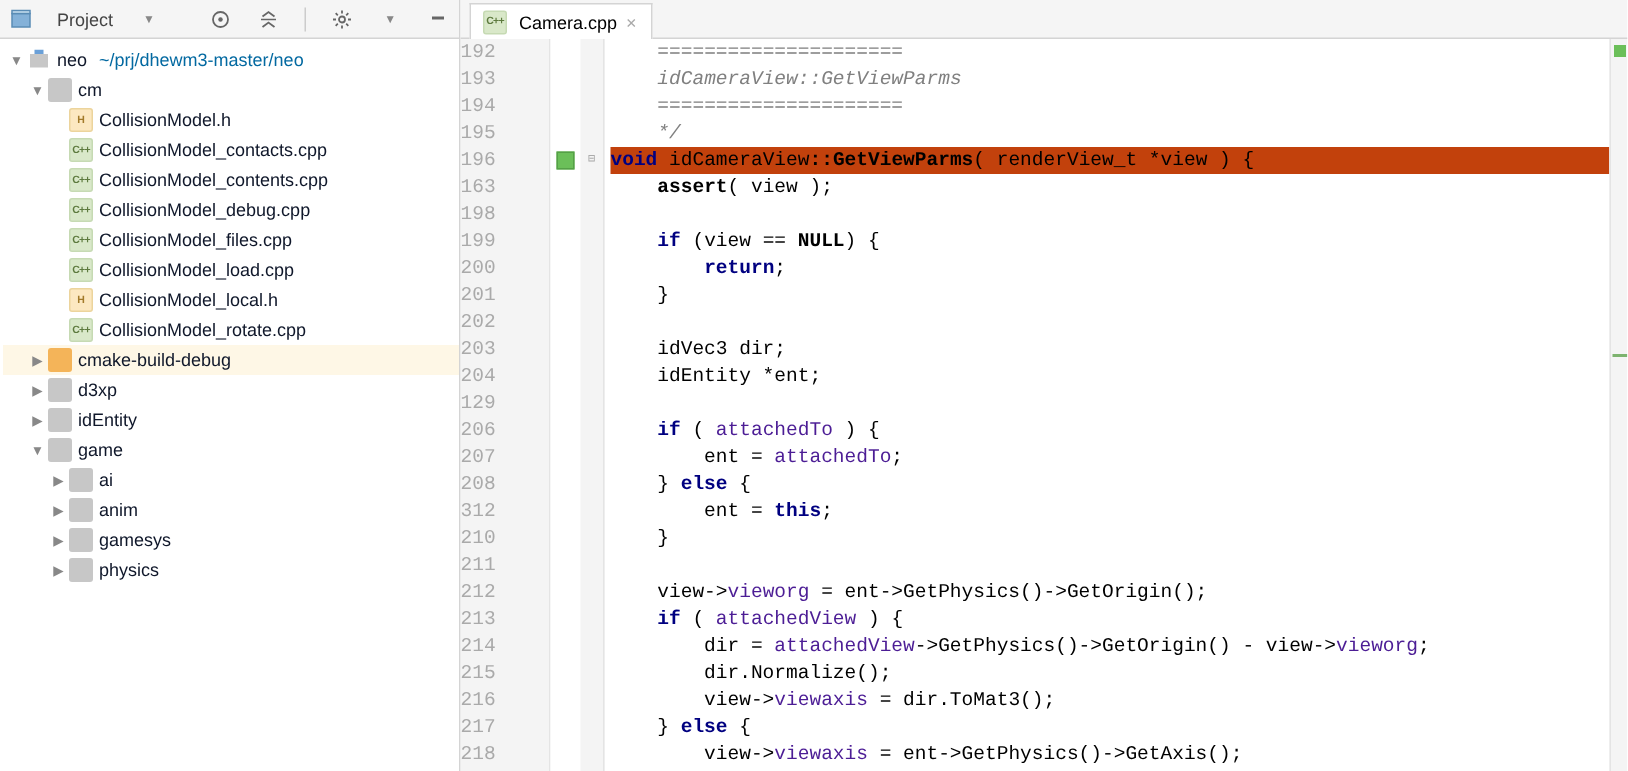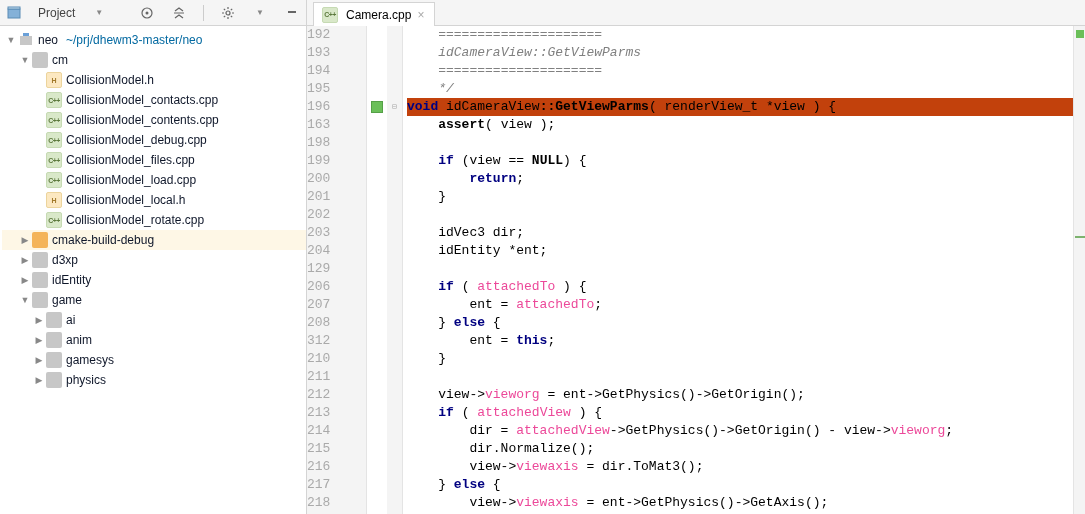--- a/index.html
+++ b/index.html
@@ -45,21 +45,21 @@
 .fold-line { height:18px; display:flex; align-items:center; justify-content:center; color:#aaa; font-size:8px;}
 .mark-gutter { width:20px; background:#fff; }
 .mark-line { height:18px; display:flex; align-items:center; justify-content:center; }
 .mark-line.green::after { content:""; width:10px; height:10px; background:#6bbf59; border:1px solid #55a047; }
 
 .code { flex:1; padding-left:4px; white-space:pre; overflow:hidden; }
 .code-line { height:18px; }
 .code-line.hl { background:#c2410c; }
 .code .kw { color:#000080; font-weight:bold; }
 .code .fn { color:#000; font-weight:bold; }
-.code .mem { color:#ec4899; }
+.code .mem { color:#4c1d95; }
 .code .cmt { color:#808080; font-style:italic; }
 .code .bold { font-weight:bold; }
 .err-stripe { width:12px; background:#f4f4f4; border-left:1px solid #e4e4e4; position:relative; }
 .err-stripe::before { content:""; position:absolute; top:4px; left:2px; width:8px; height:8px; background:#6bbf59; }
 .err-stripe .mark { position:absolute; left:1px; width:10px; height:2px; background:#7db36f; }
 </style>
 </head>
 <body>
 
 <div class="left-panel">

